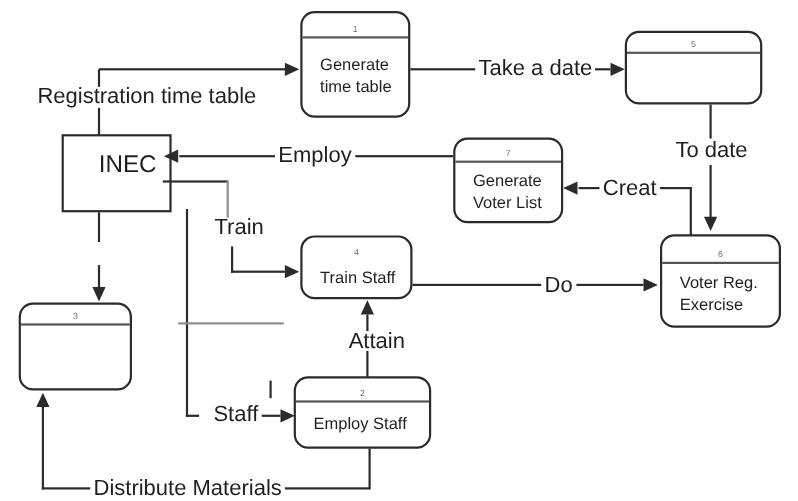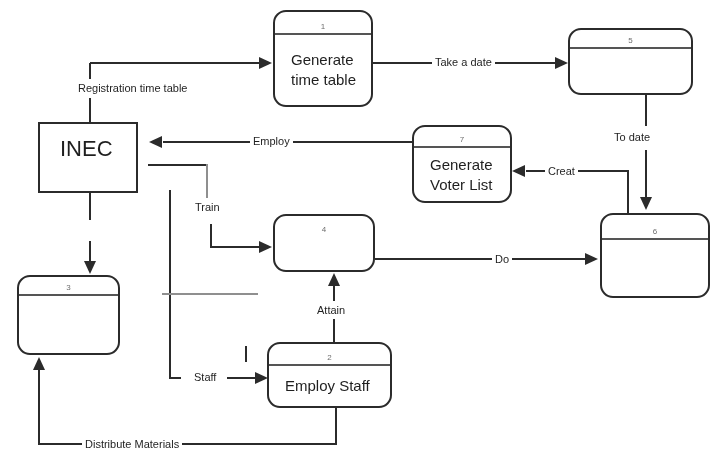--- a/index.html
+++ b/index.html
@@ -19,21 +19,21 @@
   .ln{position:absolute;background:#2b2b2b;}
   .ln.h{height:2px;} .ln.v{width:2px;}
   .ln.gray{background:#8f8f8f;}
   
   .arr{position:absolute;width:0;height:0;}
   .arr-r{border-top:6px solid transparent;border-bottom:6px solid transparent;border-left:13px solid #2b2b2b;}
   .arr-l{border-top:6px solid transparent;border-bottom:6px solid transparent;border-right:13px solid #2b2b2b;}
   .arr-d{border-left:6px solid transparent;border-right:6px solid transparent;border-top:13px solid #2b2b2b;}
   .arr-u{border-left:6px solid transparent;border-right:6px solid transparent;border-bottom:13px solid #2b2b2b;}
   
-  .elabel{position:absolute;font-size:11px;line-height:18px;background:#ffffff;padding:0 3px;white-space:nowrap;}
+  .elabel{position:absolute;font-size:20px;line-height:18px;background:#ffffff;padding:0 3px;white-space:nowrap;}
 </style>
 </head>
 <body>
 
 <div id="stage">
 
   <div class="pbox" style="left:273px;top:10px;width:100px;height:97px;">
     <div class="pbox-header" style="height:23px;">
       <span class="pnum">1</span>
     </div>
@@ -46,54 +46,56 @@
     </div>
   </div>
 
   <div class="pbox" style="left:412px;top:125px;width:100px;height:78px;">
     <div class="pbox-header" style="height:21px;">
       <span class="pnum">7</span>
     </div>
     <div class="pbox-body">Generate Voter List</div>
   </div>
 
-  <div class="entity" style="left:38px;top:122px;width:100px;height:71px;">
+  <div class="entity" style="left:56px;top:122px;width:100px;height:71px;text-align:center;">
     <div class="ename">INEC</div>
   </div>
 
   <div class="pbox" style="left:273px;top:214px;width:102px;height:58px;">
     <div class="pbox-header nd" style="height:20px;">
       <span class="pnum">4</span>
     </div>
+    <div class="pbox-body">Train Staff</div>
   </div>
 
   <div class="pbox" style="left:600px;top:213px;width:110px;height:85px;">
     <div class="pbox-header" style="height:25px;">
       <span class="pnum">6</span>
     </div>
+    <div class="pbox-body">Voter Reg. Exercise</div>
   </div>
 
   <div class="pbox" style="left:17px;top:275px;width:103px;height:80px;">
     <div class="pbox-header" style="height:19px;">
       <span class="pnum">3</span>
     </div>
   </div>
 
   <div class="pbox" style="left:267px;top:342px;width:125px;height:66px;">
     <div class="pbox-header" style="height:22px;">
       <span class="pnum">2</span>
     </div>
     <div class="pbox-body">Employ Staff</div>
   </div>
 
   <div class="ln v" style="left:89px;top:63px;height:16px;"></div>
   <div class="ln v" style="left:89px;top:98px;height:25px;"></div>
   <div class="ln h" style="left:90px;top:62px;width:172px;"></div>
   <div class="arr arr-r" style="left:259px;top:57px;"></div>
-  <div class="elabel" style="left:31px;top:79px;margin-left:44px;">Registration time table</div>
+  <div class="elabel" style="left:31px;top:79px;">Registration time table</div>
 
   <div class="ln h" style="left:373px;top:62px;width:182px;"></div>
   <div class="arr arr-r" style="left:555px;top:57px;"></div>
   <div class="elabel" style="left:432px;top:53px;">Take  a date</div>
 
   <div class="ln h" style="left:163px;top:141px;width:249px;"></div>
   <div class="arr arr-l" style="left:149px;top:136px;"></div>
   <div class="elabel" style="left:250px;top:132px;">Employ</div>
 
   <div class="ln v" style="left:645px;top:95px;height:31px;"></div>

